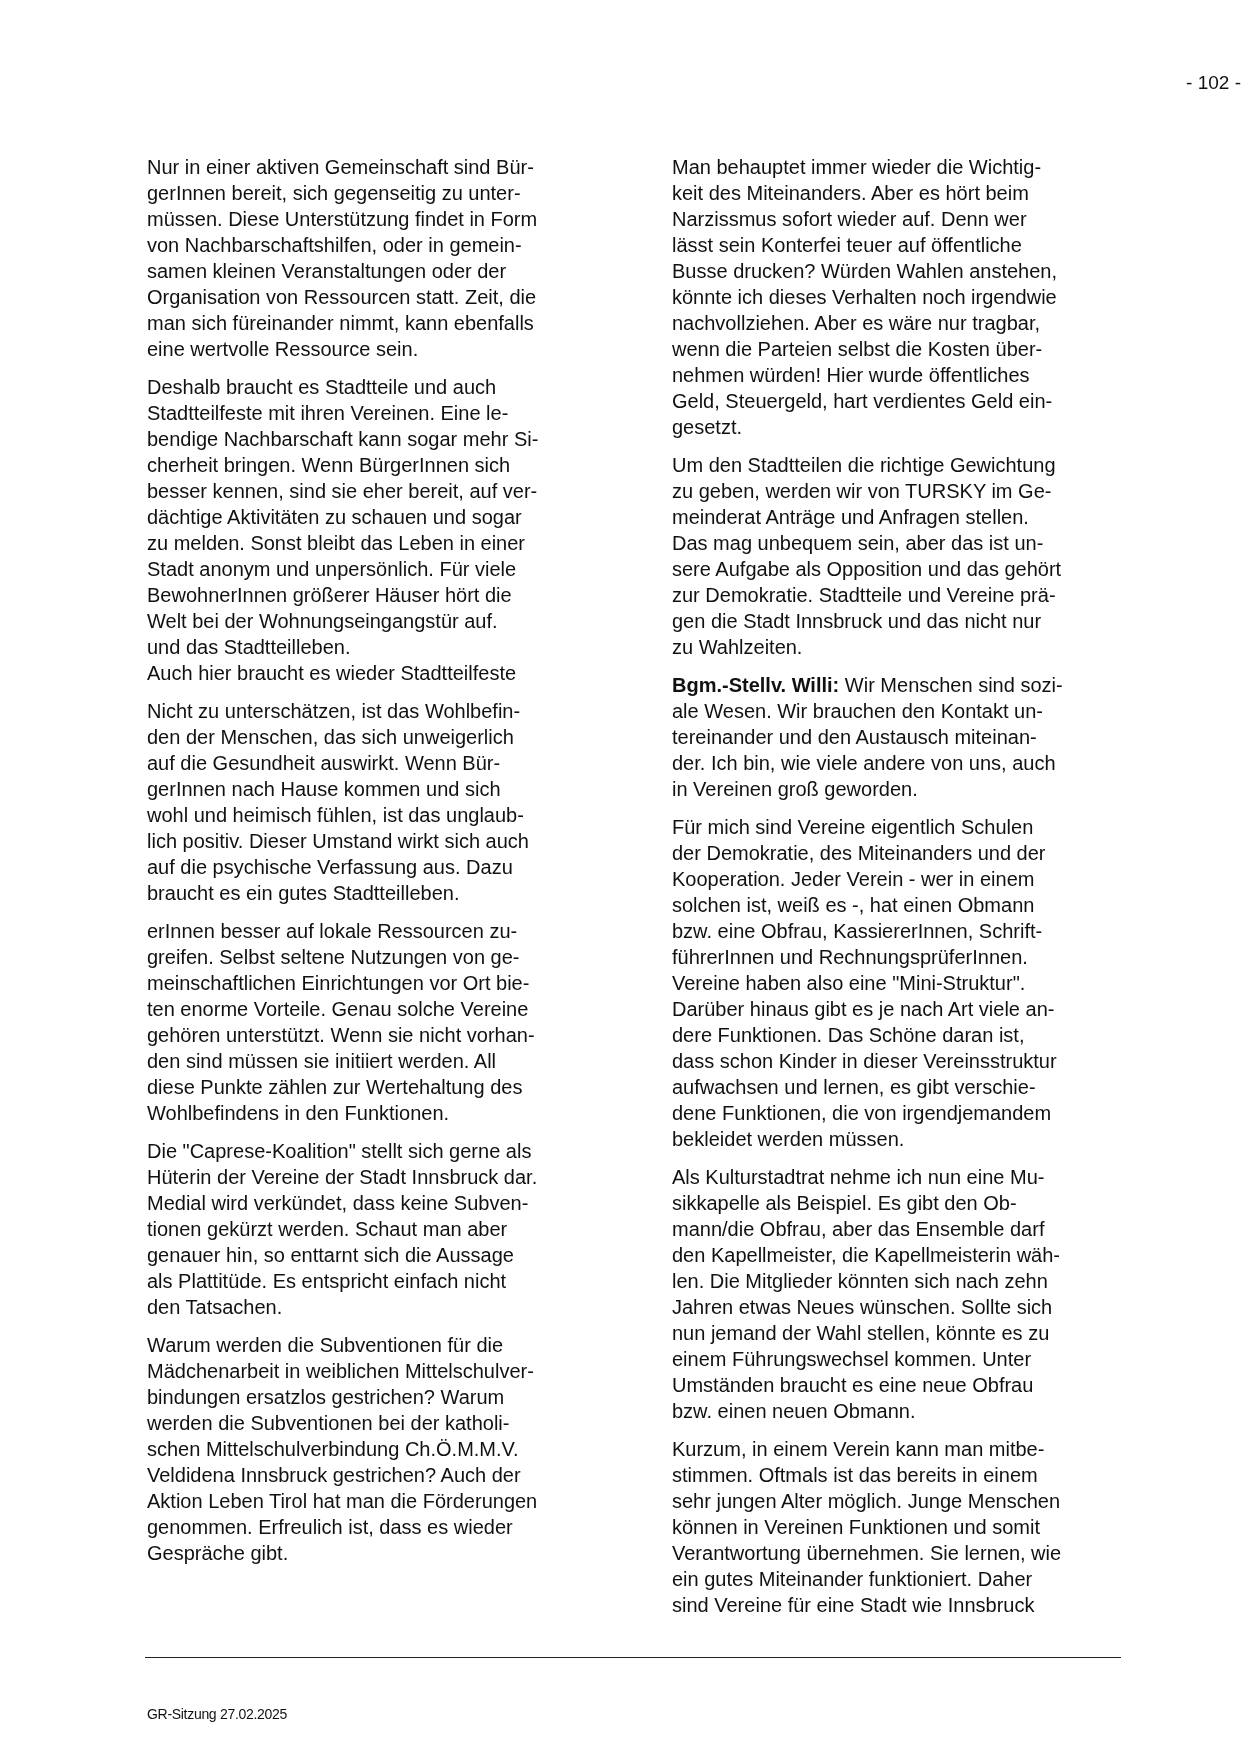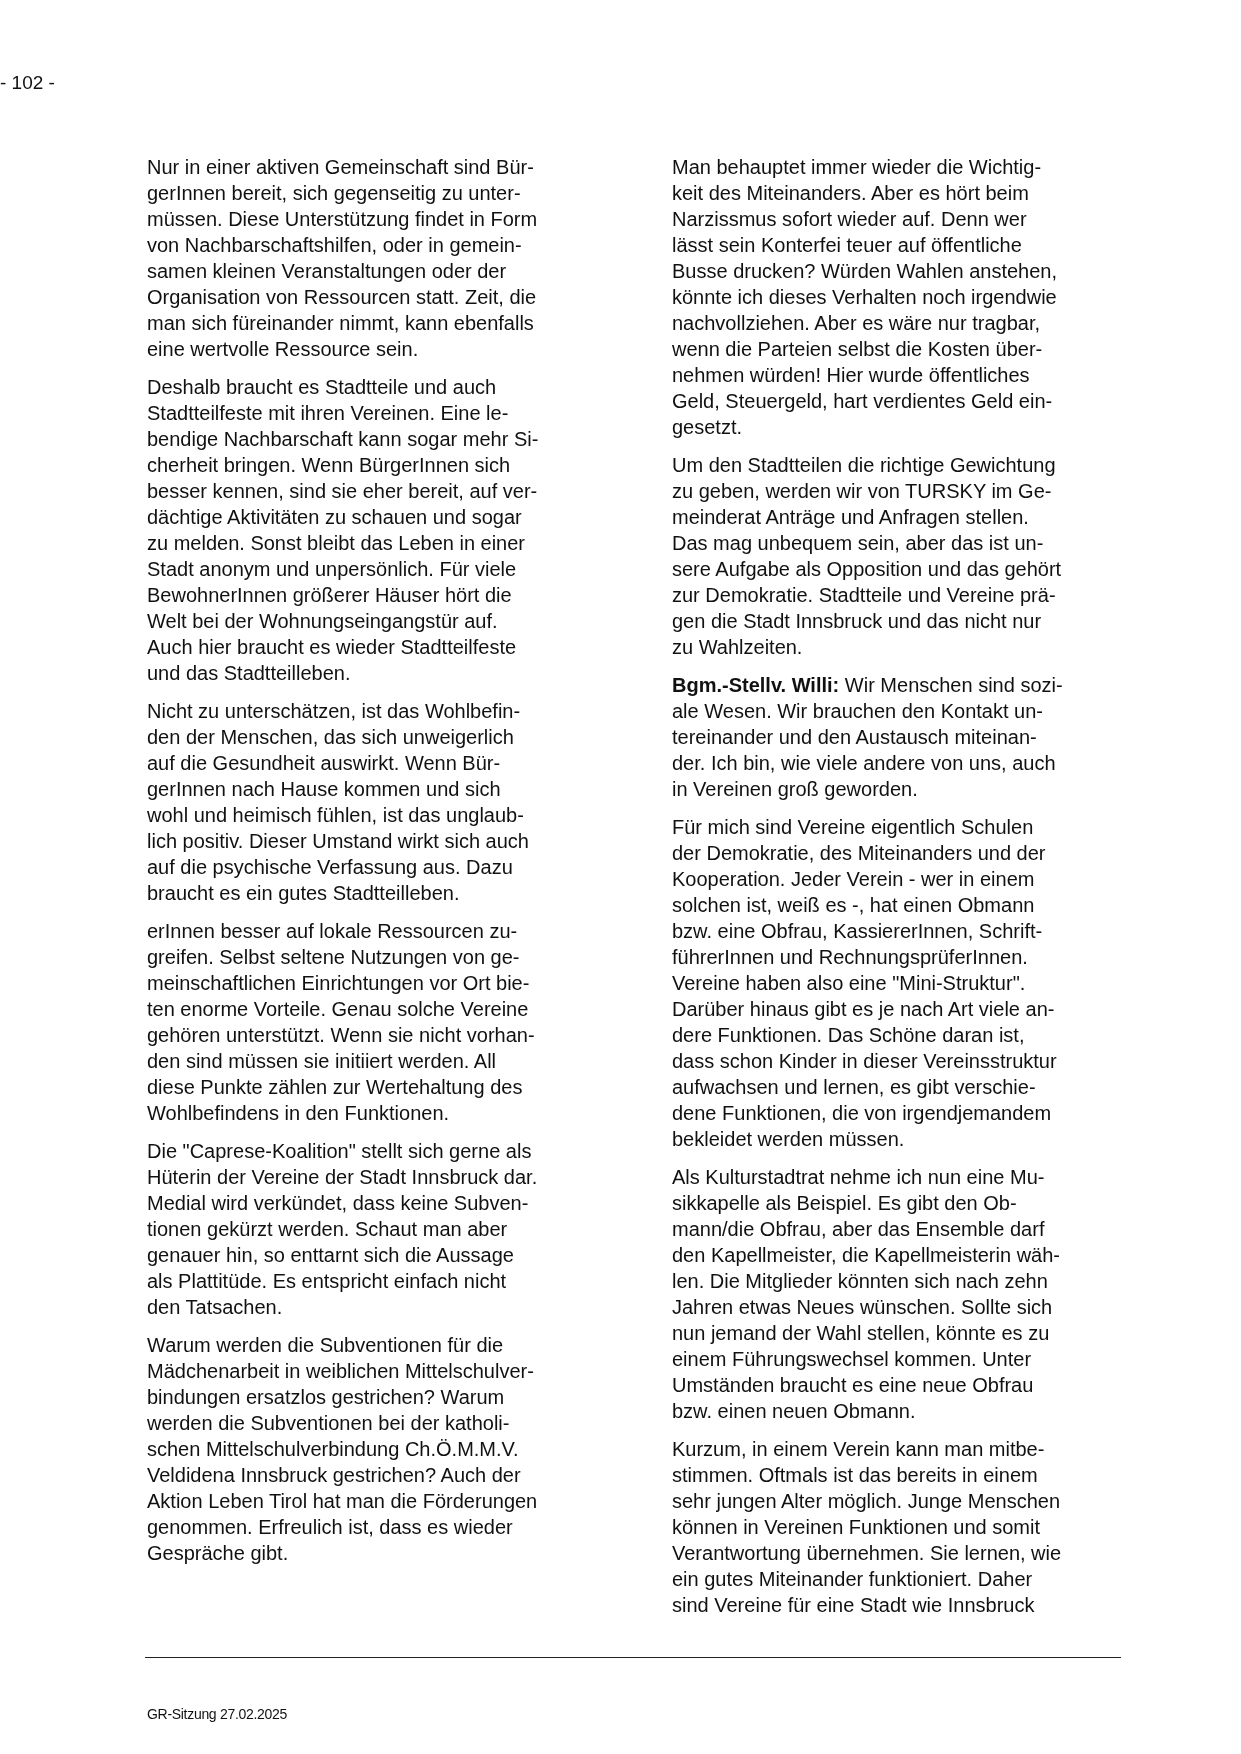--- a/index.html
+++ b/index.html
@@ -2,21 +2,21 @@
 <html><head>
   <meta charset="utf-8">
   <style>
     html, body { margin: 0; padding: 0; background: #ffffff; }
     body {
       width: 1241px; height: 1754px; position: relative; overflow: hidden;
       font-family: "Liberation Sans", sans-serif; color: #111111;
     }
     .page-number {
       position: absolute; top: 72px; left: 0; width: 1241px;
-      text-align: left; font-size: 19px; line-height: 22px;
+      text-align: right; font-size: 19px; line-height: 22px;
     }
     .column {
       position: absolute; top: 146px; width: 470px;
       font-size: 20px; line-height: 26px;
     }
     .col-left { left: 147px; }
     .col-right { left: 672px; }
     .para { margin: 8px 0 12px 0; }
     .line { display: block; white-space: nowrap; }
     .speaker { font-weight: bold; }
@@ -49,22 +49,22 @@
       <span class="line">Deshalb braucht es Stadtteile und auch</span>
       <span class="line">Stadtteilfeste mit ihren Vereinen. Eine le-</span>
       <span class="line">bendige Nachbarschaft kann sogar mehr Si-</span>
       <span class="line">cherheit bringen. Wenn BürgerInnen sich</span>
       <span class="line">besser kennen, sind sie eher bereit, auf ver-</span>
       <span class="line">dächtige Aktivitäten zu schauen und sogar</span>
       <span class="line">zu melden. Sonst bleibt das Leben in einer</span>
       <span class="line">Stadt anonym und unpersönlich. Für viele</span>
       <span class="line">BewohnerInnen größerer Häuser hört die</span>
       <span class="line">Welt bei der Wohnungseingangstür auf.</span>
+      <span class="line">und das Stadtteilleben.</span>
       <span class="line">Auch hier braucht es wieder Stadtteilfeste</span>
-      <span class="line">und das Stadtteilleben.</span>
     </p>
   <p class="para">
       <span class="line">Nicht zu unterschätzen, ist das Wohlbefin-</span>
       <span class="line">den der Menschen, das sich unweigerlich</span>
       <span class="line">auf die Gesundheit auswirkt. Wenn Bür-</span>
       <span class="line">gerInnen nach Hause kommen und sich</span>
       <span class="line">wohl und heimisch fühlen, ist das unglaub-</span>
       <span class="line">lich positiv. Dieser Umstand wirkt sich auch</span>
       <span class="line">auf die psychische Verfassung aus. Dazu</span>
       <span class="line">braucht es ein gutes Stadtteilleben.</span>

